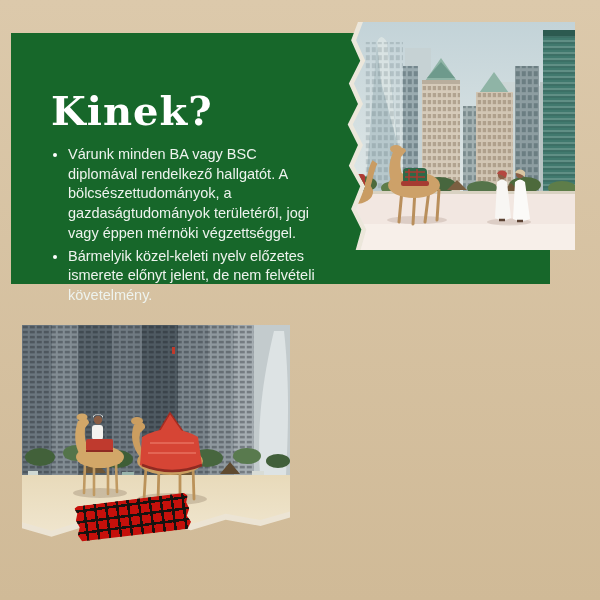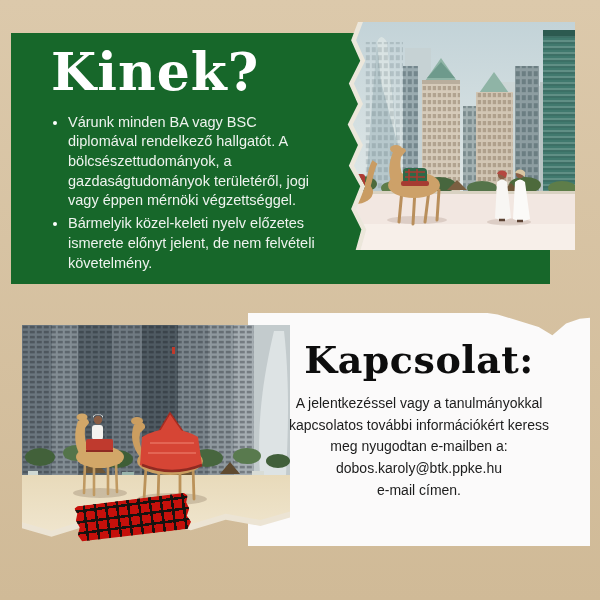--- a/index.html
+++ b/index.html
@@ -8,22 +8,22 @@
     background:linear-gradient(#dcc9ab, #d0ba97);
     font-family:"Liberation Sans", sans-serif;
   }
   
   .green-box {
     position:absolute; left:11px; top:33px; width:539px; height:251px;
     background:#17672a; z-index:1;
   }
   .kinek-content { position:absolute; left:40px; top:12px; width:280px; }
   .kinek-title {
-    font-family:"DejaVu Serif", serif; font-weight:800; font-size:52px;
-    color:#ffffff; letter-spacing:1px; line-height:1.05;
+    font-family:"DejaVu Serif", serif; font-weight:800; font-size:40px;
+    color:#ffffff; letter-spacing:1px; line-height:1.05;margin-top:45px;
   }
   .kinek-list {
     margin:13px 0 16px 0; padding-left:17px; width:252px;
     color:#eef3ee; font-size:14.5px; line-height:1.36;
   }
   .kinek-list li { margin-bottom:3px; }
   .kinek-list li::marker { color:#ffffff; }
   
   .photo-top {
     position:absolute; left:347px; top:22px; width:228px; height:228px; z-index:3;
@@ -169,30 +169,20 @@
         <circle cx="155" cy="153" r="4.2" fill="#8a5d44"></circle>
         <path d="M150,152 a5.5,5 0 0 1 10,-1 l-1,5 q-5,-4 -9,-4z" fill="#b5473f"></path>
         <path d="M168,160 q5,-5 10,0 l5,37 q-9,4 -17,0 z" fill="#fbfaf8"></path>
         <circle cx="173" cy="152" r="4.2" fill="#8a5d44"></circle>
         <path d="M168,151 a5.5,5 0 0 1 10,-1 l0,5 q-5,-4 -10,-4z" fill="#d9c7a4"></path>
         <path d="M152,198 h6 M170,199 h6" stroke="#5c4334" stroke-width="2.4"></path>
       </g>
     </svg>
   </div>
 
-  <div class="contact-card">
-    <div class="kapcsolat-title">Kapcsolat:</div>
-    <div class="kapcsolat-body">
-      <div>A jelentkezéssel vagy a tanulmányokkal</div>
-      <div>kapcsolatos további információkért keress</div>
-      <div>meg nyugodtan e-mailben a:</div>
-      <div>dobos.karoly@btk.ppke.hu</div>
-      <div>e-mail címen.</div>
-    </div>
-  </div>
 
   <div class="photo-bl-tear"></div>
 
   <div class="photo-bl">
     <svg viewBox="0 0 268 212" preserveAspectRatio="none">
       <defs>
         <pattern id="wD" width="7" height="5" patternUnits="userSpaceOnUse">
           <rect x="0.8" y="0.8" width="5" height="2.6" fill="rgba(15,22,28,0.32)"></rect>
         </pattern>
         <linearGradient id="sand2" x1="0" y1="0" x2="0" y2="1">

